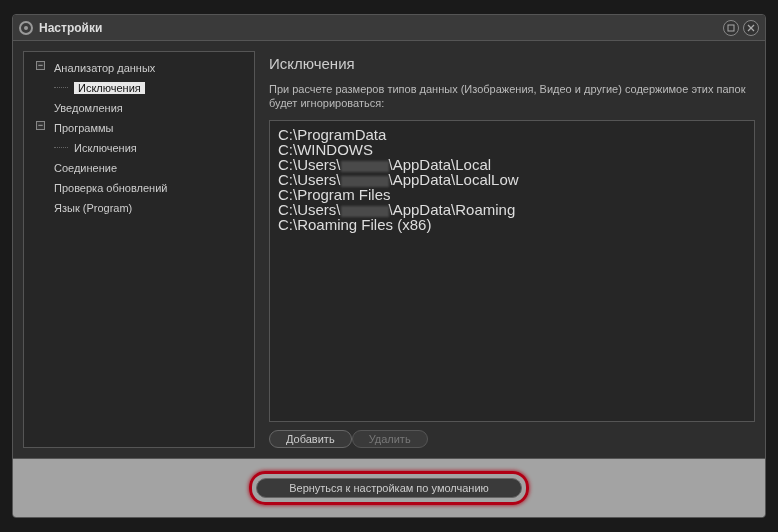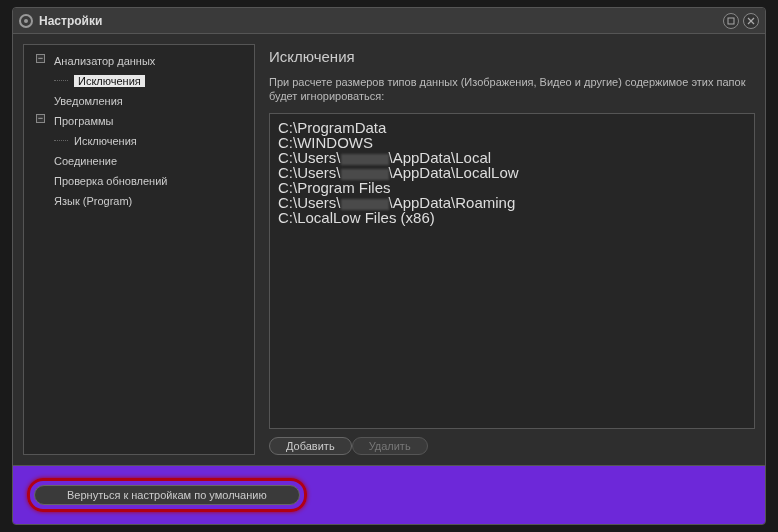--- a/index.html
+++ b/index.html
@@ -8,21 +8,21 @@
     font-family: Arial, sans-serif;
     font-size: 11px;
     color: #ccc;
     width: 778px;
     height: 532px;
     overflow: hidden;
   }
   .outer {
     width: 778px;
     height: 532px;
-    padding: 7px 12px;
+    padding: 14px 12px;
     background: #1a1a1a;
   }
   .window {
     width: 100%;
     height: 100%;
     background: #2e2e2e;
     border: 1px solid #555;
     border-radius: 4px;
     display: flex;
     flex-direction: column;
@@ -154,22 +154,22 @@
     color: #ccc;
     padding: 2px 16px;
     font-size: 11px;
     cursor: pointer;
   }
   .btn.disabled { color: #777; border-color: #555; cursor: default; }
   .footer {
     border-top: 1px solid #555;
     padding: 12px 14px;
     display: flex;
-    justify-content: flex-start;
-    background: #6d28d9;
+    justify-content: center;
+    background: #a3a3a3;
   }
   .reset-wrap {
     border: 3px solid #b00015;
     border-radius: 16px;
     padding: 4px;
     box-shadow: 0 0 4px #b00015;
   }
   .btn-wide {
     padding: 3px 32px;
   }
@@ -214,21 +214,21 @@
       <div class="content">
         <div class="heading">Исключения</div>
         <div class="desc">При расчете размеров типов данных (Изображения, Видео и другие) содержимое этих папок будет игнорироваться:</div>
         <div class="listbox" id="listbox">
             <div class="row">C:\ProgramData</div>
             <div class="row">C:\WINDOWS</div>
             <div class="row">C:\Users\<span class="blur"></span>\AppData\Local</div>
             <div class="row">C:\Users\<span class="blur"></span>\AppData\LocalLow</div>
             <div class="row">C:\Program Files</div>
             <div class="row">C:\Users\<span class="blur"></span>\AppData\Roaming</div>
-            <div class="row">C:\LocalLow Files (x86)</div>
+            <div class="row">C:\Roaming Files (x86)</div>
           </div>
         <div class="list-buttons">
           <button class="btn">Добавить</button>
           <button class="btn disabled">Удалить</button>
         </div>
       </div>
     </div>
 
     <div class="footer">
       <div class="reset-wrap">

